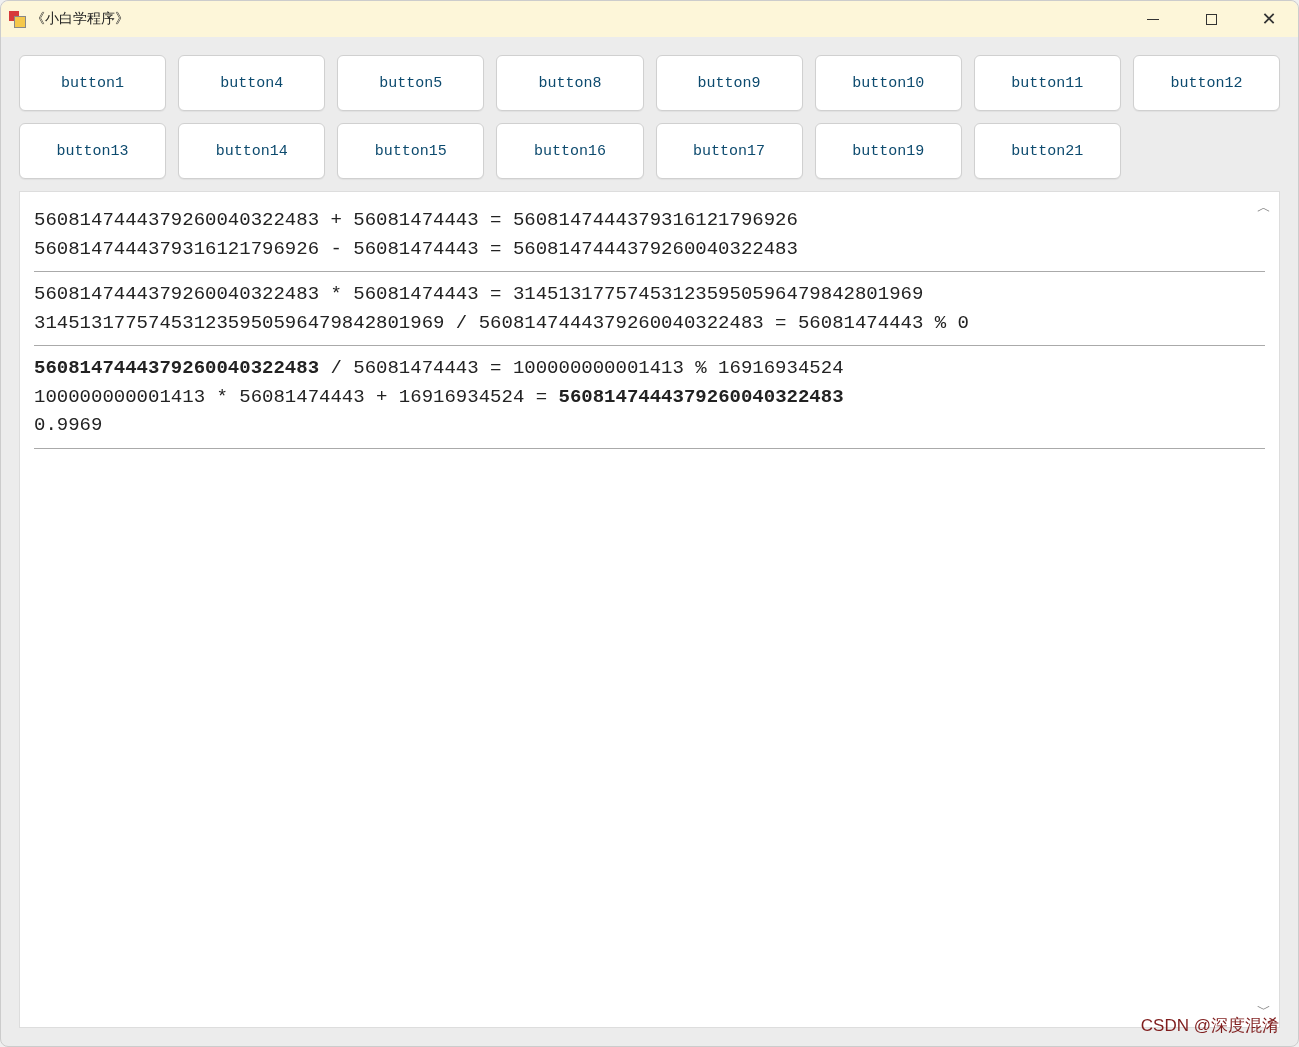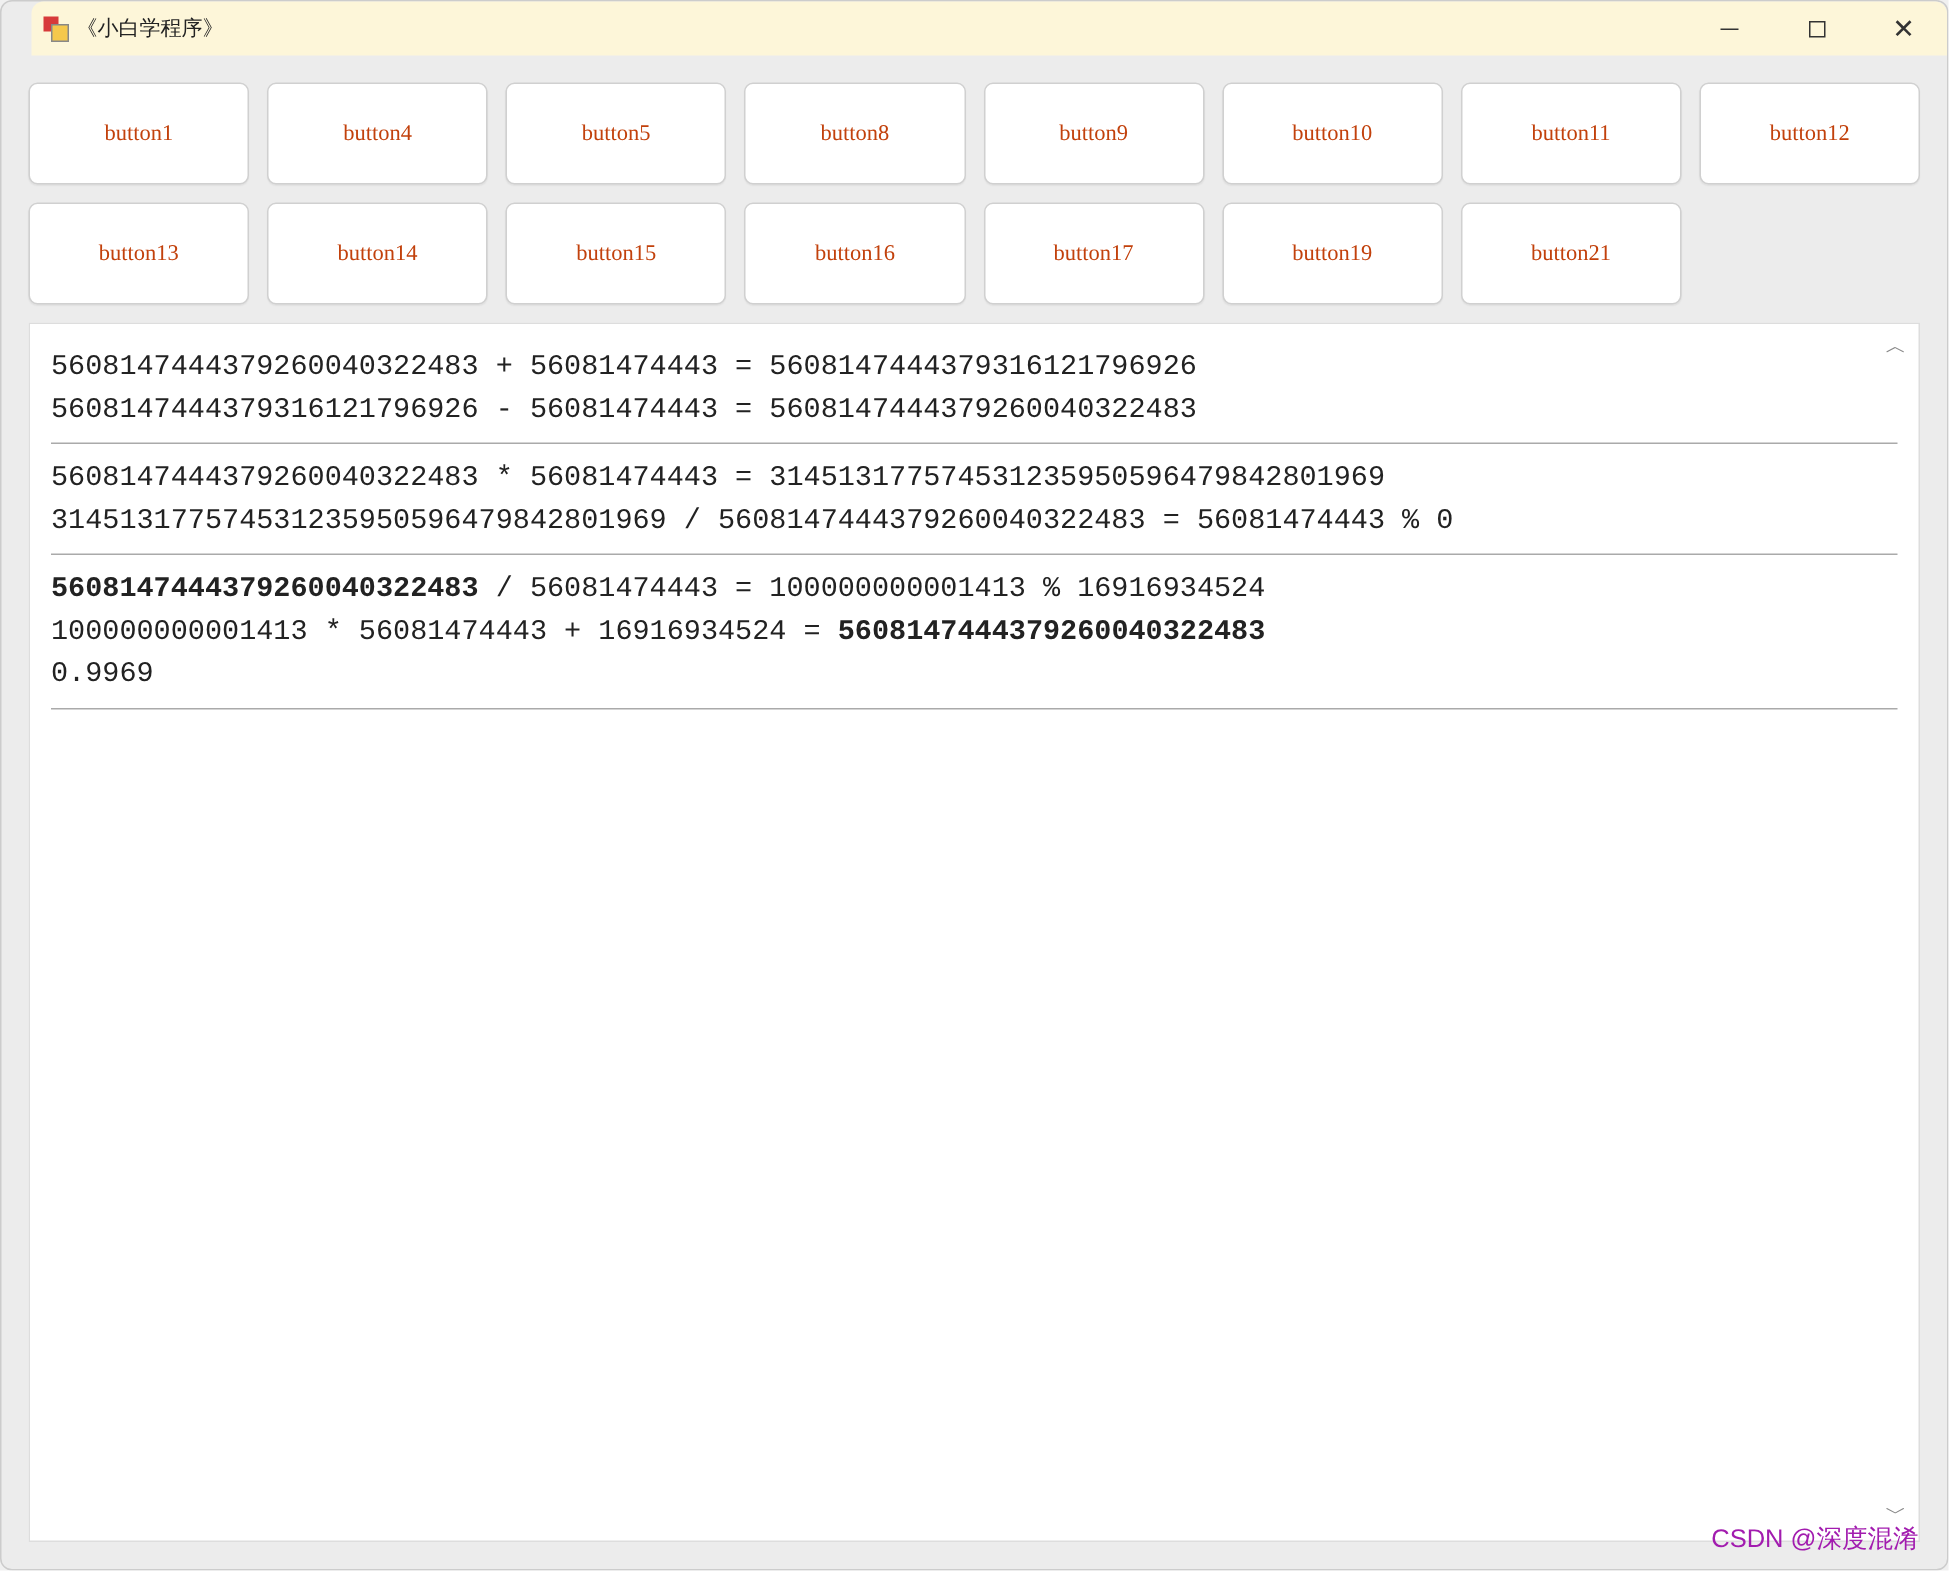--- a/index.html
+++ b/index.html
@@ -24,21 +24,20 @@
       flex-direction: column;
     }
     .title-bar {
       height: 36px;
       background: #fdf6d9;
       display: flex;
       align-items: center;
       justify-content: space-between;
       padding: 0 0 0 8px;
       border-radius: 8px 8px 0 0;
-      margin-left: 20px;
     }
     .title-left {
       display: flex;
       align-items: center;
       gap: 6px;
     }
     .app-icon {
       width: 16px;
       height: 16px;
       display: inline-block;
@@ -101,27 +100,27 @@
       display: flex;
       flex-direction: column;
       gap: 12px;
     }
     .button-grid {
       display: grid;
       grid-template-columns: repeat(8, 1fr);
       gap: 12px 12px;
     }
     .btn {
-      height: 68px;
+      height: 56px;
       background: #fff;
       border: 1px solid #d0d0d0;
       border-radius: 6px;
-      font-family: Liberation Serif, serif;
+      font-family: Liberation Mono, monospace;
       font-size: 15px;
-      color: #c2410c;
+      color: #0c4a6e;
       cursor: pointer;
       box-shadow: 0 1px 1px rgba(0,0,0,0.05);
     }
     .output-panel {
       flex: 1;
       background: #fff;
       border: 1px solid #ddd;
       padding: 14px 14px;
       font-family: Consolas, "Courier New", monospace;
       font-size: 19px;
@@ -152,21 +151,21 @@
     .scroll-up {
       top: 6px;
     }
     .scroll-down {
       bottom: 6px;
     }
     .watermark {
       position: absolute;
       bottom: 10px;
       right: 20px;
-      color: #a21caf;
+      color: #7f1d1d;
       font-size: 17px;
       font-family: "Microsoft YaHei", sans-serif;
       pointer-events: none;
     }
   </style>
 </head>
 <body>
 
 <div class="window">
   <div class="title-bar">

